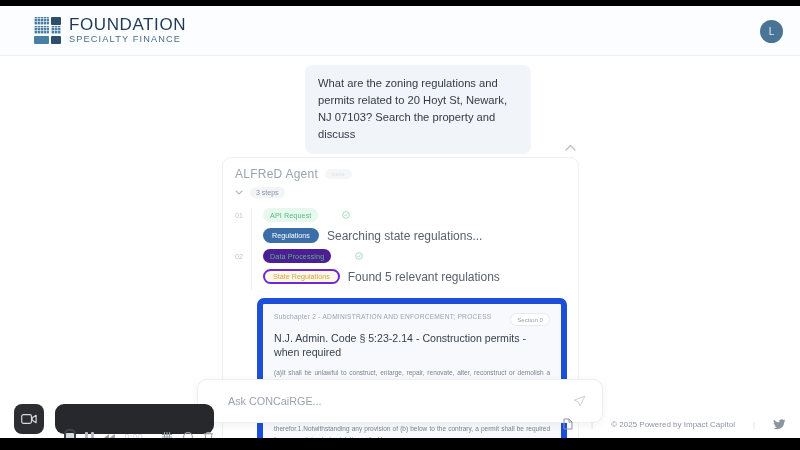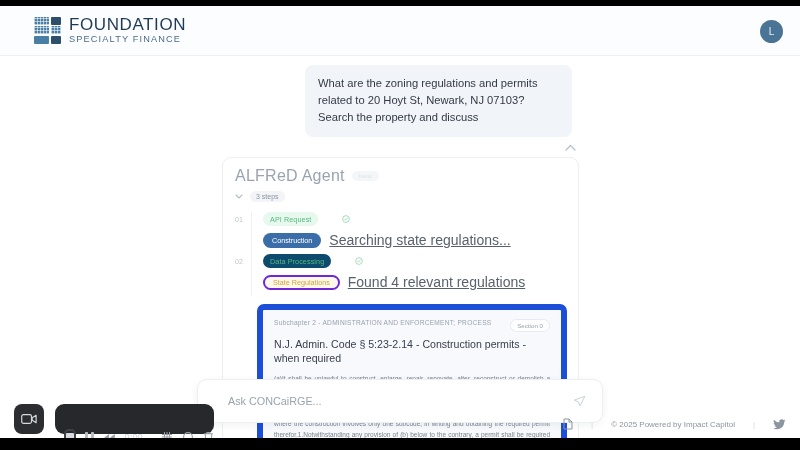--- a/index.html
+++ b/index.html
@@ -51,21 +51,21 @@
     background: #4a7496; color: #e8eff5;
     display: flex; align-items: center; justify-content: center;
     font-size: 10px;
   }
 
   
   .chat { position: absolute; left: 0; top: 50px; width: 800px; height: 382px; }
 
   .user-msg {
     position: absolute; left: 305px; top: 9px;
-    width: 267px;
+    width: 226px;
     background: #f1f4f9;
     border-radius: 8px;
     padding: 10px 13px 11px 13px;
     font-size: 11.2px; line-height: 17px; color: #333a45;
   }
 
   .collapse-btn {
     position: absolute; left: 562px; top: 83px;
     width: 16px; height: 16px;
     display: flex; align-items: center; justify-content: center;
@@ -78,21 +78,21 @@
     width: 357px; height: 300px;
     background: #ffffff;
     border: 1px solid #edeff3;
     border-radius: 9px;
     overflow: hidden;
   }
   .agent-title {
     display: flex; align-items: center; gap: 7px;
     padding: 9px 0 0 12px;
   }
-  .agent-title .name { font-size: 16px; color: #9aa3b0; letter-spacing: .25px; }
+  .agent-title .name { font-size: 12px; color: #9aa3b0; letter-spacing: .25px; }
   .agent-title .pill {
     font-size: 6px; color: #dfe4ea; background: #f4f6f8;
     border-radius: 7px; padding: 2px 7px; letter-spacing: .3px;
   }
   .task-row {
     display: flex; align-items: center; gap: 7px;
     padding: 6px 0 0 12px;
   }
   .task-row .chev { color: #b4bcc7; font-size: 8px; width: 8px; }
   .task-row .task { font-size: 10.8px; color: #3b4350; }
@@ -108,32 +108,32 @@
     font-size: 7px; color: #bcc3cd; padding-top: 4px;
   }
   .step .body {
     flex: 1; border-left: 1px solid #eef0f4; padding-left: 11px; padding-bottom: 6px;
   }
   .chip-row { display: flex; align-items: center; gap: 24px; }
   .chip {
     font-size: 7.2px; border-radius: 8px; padding: 2.5px 7px; letter-spacing: .1px;
   }
   .chip.api { background: #e7f8ee; color: #57b97f; }
-  .chip.dp  { background: #0c4a6e; color: #57b97f; }
+  .chip.dp  { background: #4c1d95; color: #57b97f; }
   .check { width: 8px; height: 8px; color: #8fd6ab; }
   .detail-row { display: flex; align-items: center; gap: 8px; margin-top: 6px; }
   .tag-solid {
     font-size: 7.2px; color: #ffffff; background: #3b6ea8;
     border-radius: 9px; padding: 3px 9px;
   }
   .tag-outline {
     font-size: 7.2px; color: #d0a63c; background: #fdf8ea;
     border: 2px solid #6d28d9; border-radius: 9px; padding: 1px 8px;
   }
-  .detail-text { font-size: 14px; color: #59616e; text-decoration: underline; }
+  .detail-text { font-size: 12px; color: #59616e; }
 
   
   .doc-card {
     margin: 8px 11px 0 34px;
     background: #f7f9fc;
     border: 6px solid #1d4ed8;
     border-radius: 7px;
     padding: 9px 11px 10px 11px;
   }
   .doc-head { display: flex; align-items: flex-start; justify-content: space-between; gap: 8px; }
@@ -260,41 +260,41 @@
             <div class="chip-row">
               <span class="chip api">API Request</span>
               <span class="check">
                 <svg width="8" height="8" viewBox="0 0 10 10" fill="none">
                   <circle cx="5" cy="5" r="4.2" stroke="currentColor" stroke-width="1"></circle>
                   <path d="M3.2 5.1L4.4 6.3L6.9 3.8" stroke="currentColor" stroke-width="1" stroke-linecap="round" stroke-linejoin="round"></path>
                 </svg>
               </span>
             </div>
             <div class="detail-row">
-              <span class="tag-solid">Construction</span>
+              <span class="tag-solid">Regulations</span>
               <span class="detail-text">Searching state regulations...</span>
             </div>
           </div>
         </div>
 
         <div class="step">
           <div class="idx">02</div>
           <div class="body">
             <div class="chip-row">
               <span class="chip dp">Data Processing</span>
               <span class="check">
                 <svg width="8" height="8" viewBox="0 0 10 10" fill="none">
                   <circle cx="5" cy="5" r="4.2" stroke="currentColor" stroke-width="1"></circle>
                   <path d="M3.2 5.1L4.4 6.3L6.9 3.8" stroke="currentColor" stroke-width="1" stroke-linecap="round" stroke-linejoin="round"></path>
                 </svg>
               </span>
             </div>
             <div class="detail-row">
               <span class="tag-outline">State Regulations</span>
-              <span class="detail-text">Found 4 relevant regulations</span>
+              <span class="detail-text">Found 5 relevant regulations</span>
             </div>
           </div>
         </div>
 
         <div class="doc-card">
           <div class="doc-head">
             <div class="doc-sub">Subchapter 2 - ADMINISTRATION AND ENFORCEMENT; PROCESS</div>
             <div class="doc-section-badge">Section 0</div>
           </div>
           <div class="doc-title">N.J. Admin. Code § 5:23-2.14 - Construction permits - when required</div>

